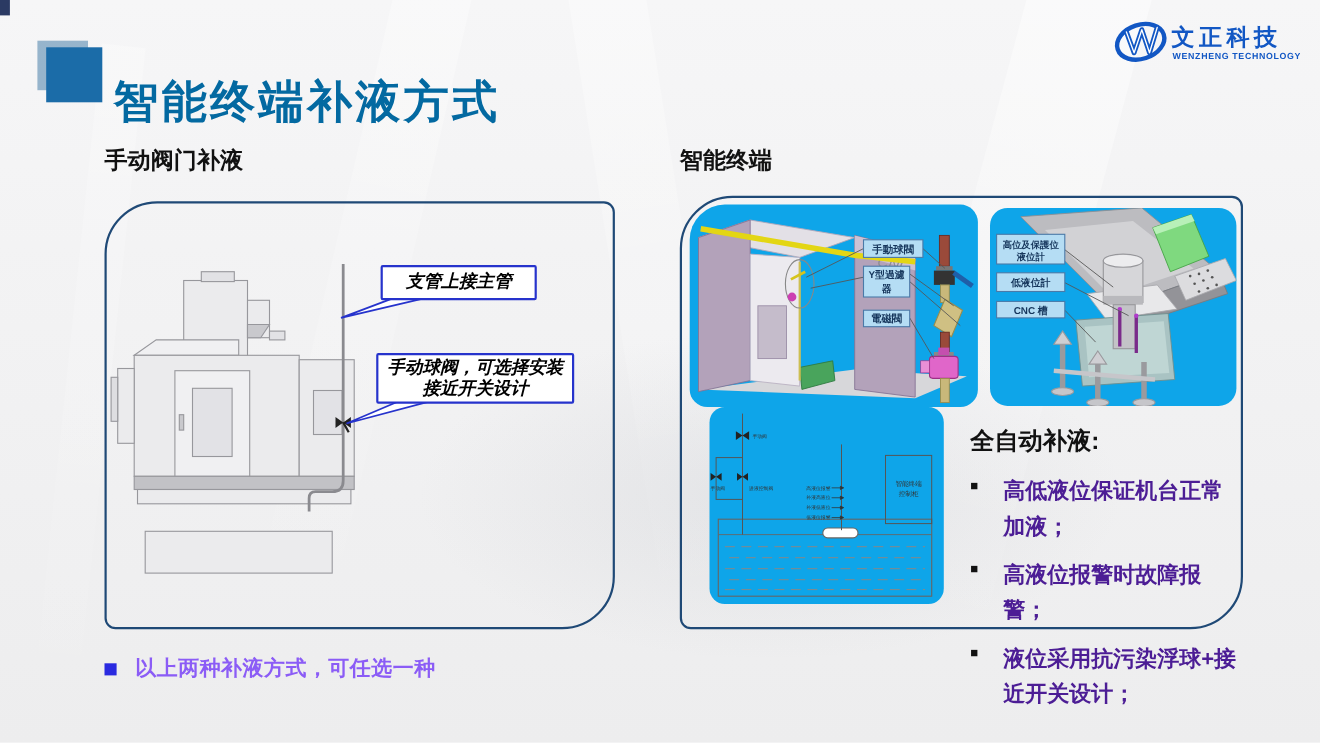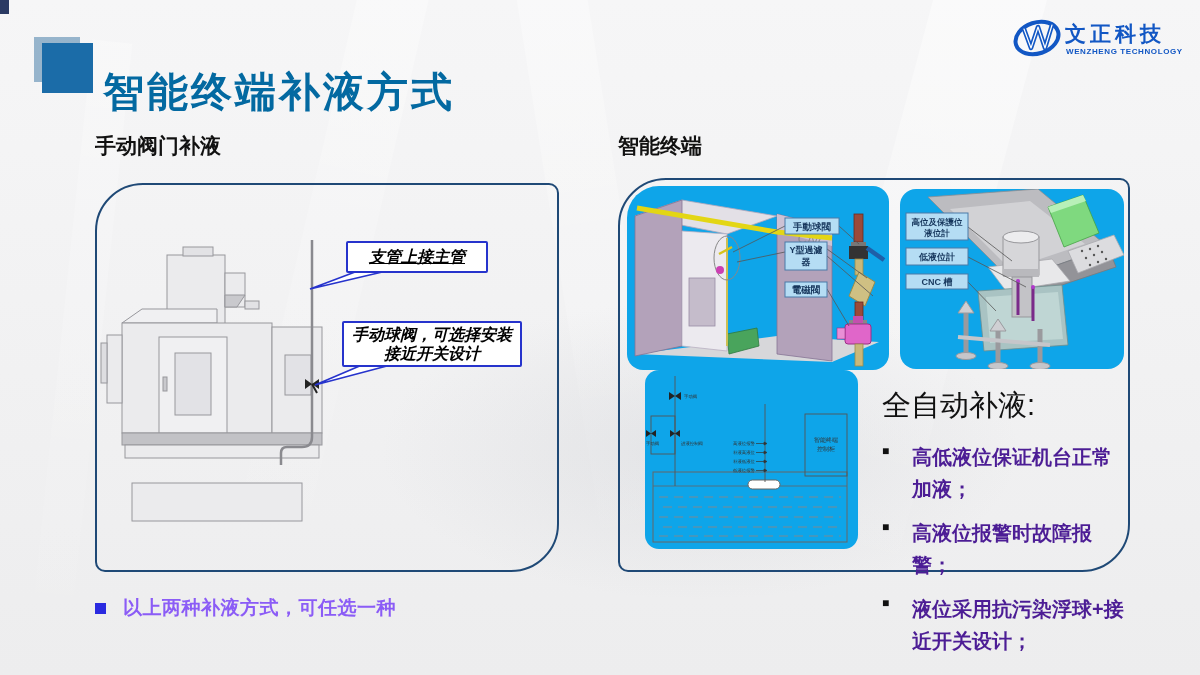--- a/index.html
+++ b/index.html
@@ -34,32 +34,32 @@
   .panel{position:absolute;border:2px solid #1f4976;background:transparent;}
   .panel-left{left:95px;top:183px;width:460px;height:385px;border-radius:48px 10px 48px 10px;}
   .panel-right{left:618px;top:178px;width:508px;height:390px;border-radius:48px 10px 48px 10px;}
   .panel svg{display:block;}
   .abs{position:absolute;}
 
   
   .callout{position:absolute;background:#fff;border:2px solid #2633cc;border-radius:2px;
     font-weight:bold;font-style:italic;font-size:16px;color:#000;text-align:center;
     display:flex;flex-direction:column;justify-content:center;line-height:1.2;}
-  .co1{left:249px;top:56px;width:138px;height:28px;text-decoration:underline;}
+  .co1{left:249px;top:56px;width:138px;height:28px;}
   .co2{left:245px;top:136px;width:176px;height:42px;}
 
   
   .wimg{position:absolute;background:#0ea5e9;}
   .img-a{left:7px;top:6px;width:262px;height:184px;border-radius:32px 16px 16px 16px;}
   .img-b{left:280px;top:9px;width:224px;height:180px;border-radius:16px;}
   .img-c{left:25px;top:190px;width:213px;height:179px;border-radius:14px;}
 
   
   .desc{position:absolute;left:262px;top:206px;width:246px;}
-  .desc-heading{font-size:29px;font-weight:normal;color:#111;margin:0 0 15px 0;}
+  .desc-heading{font-size:22px;font-weight:bold;color:#111;margin:0 0 15px 0;}
   .bullet-row{display:flex;margin-bottom:11px;}
   .bullet-sq{flex:0 0 30px;font-size:12px;color:#111;line-height:1.7;}
   .bullet-text{flex:1;font-size:20px;font-weight:600;color:#4c1d95;line-height:1.62;}
 
   
   .footer-note{position:absolute;left:95px;top:595px;display:flex;align-items:center;}
   .footer-sq{width:11px;height:11px;background:#2a2ae0;margin-right:17px;}
   .footer-text{font-size:19px;font-weight:bold;color:#8b5cf6;letter-spacing:.5px;}
 
   

